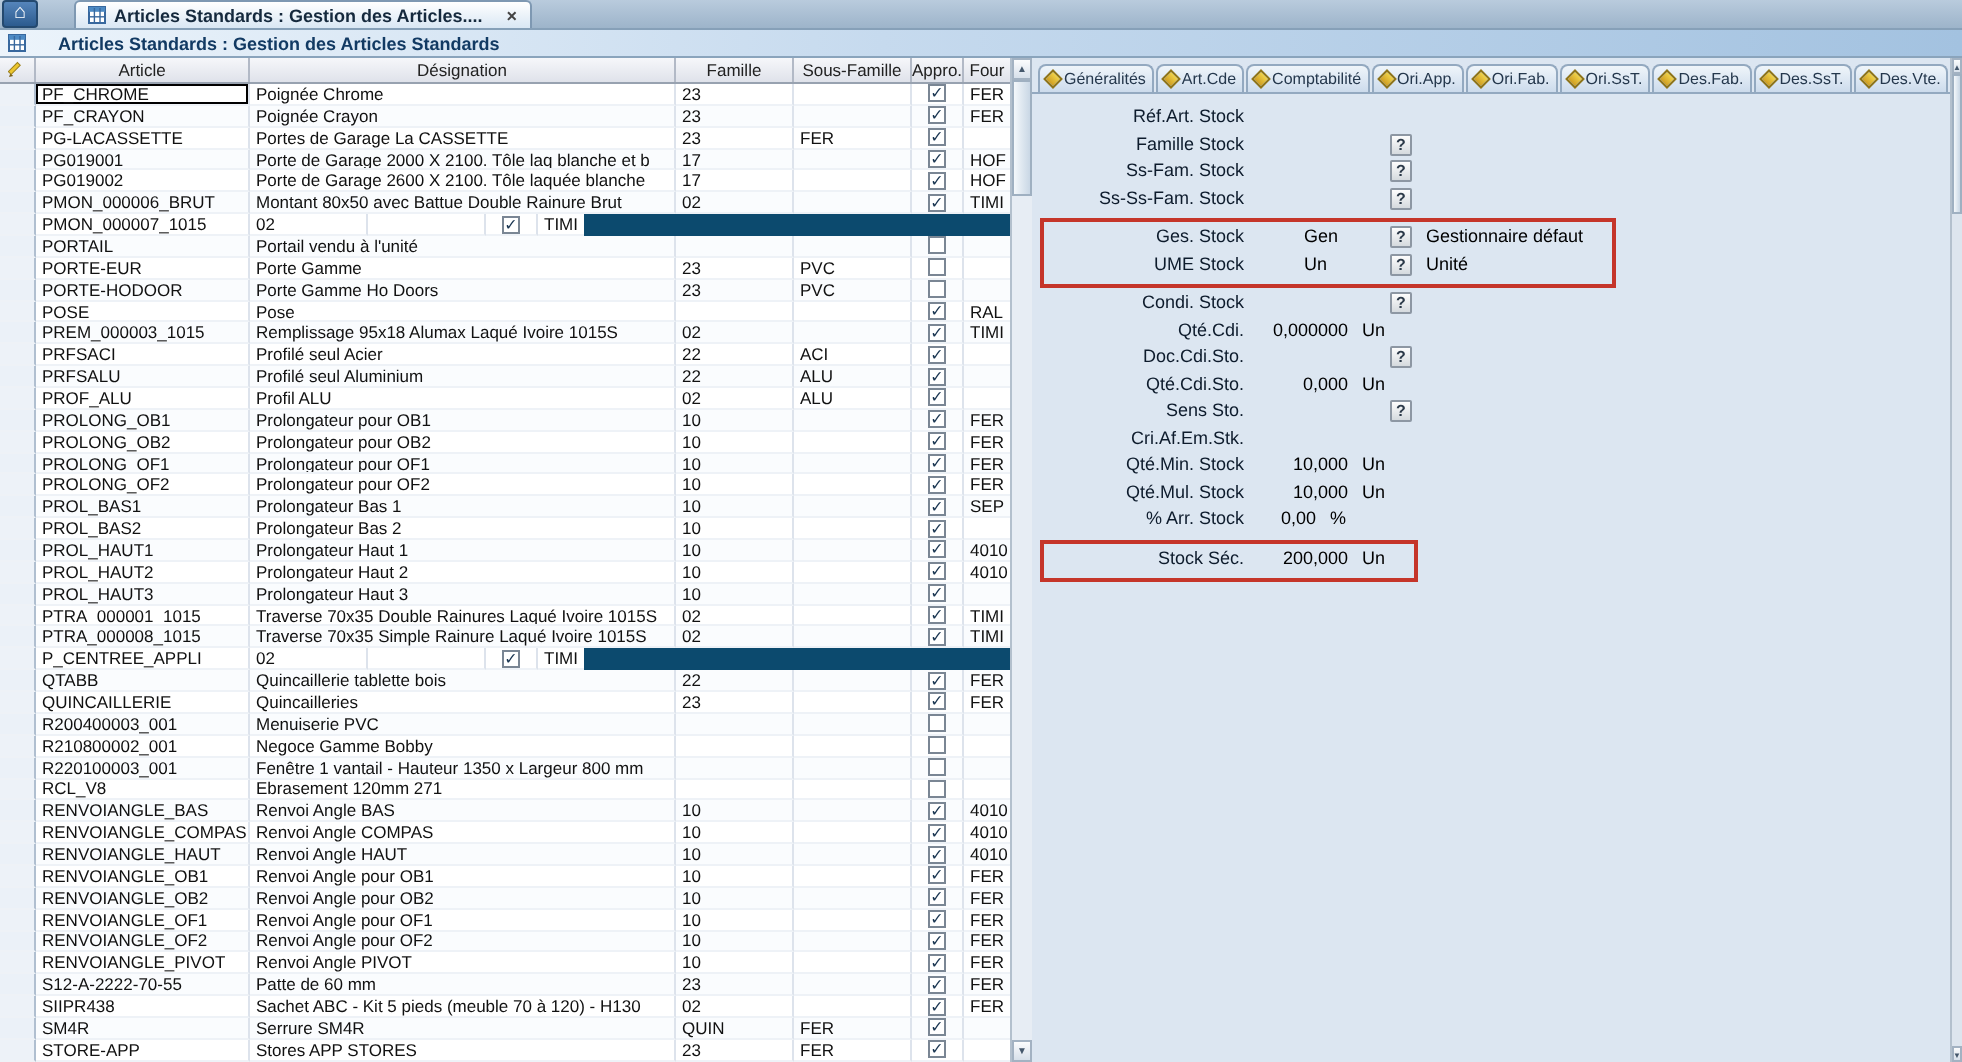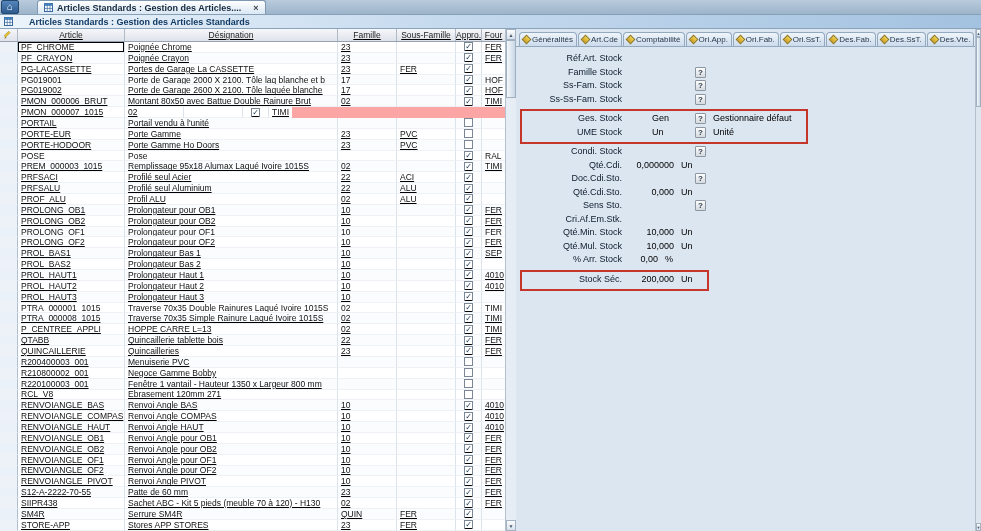--- a/index.html
+++ b/index.html
@@ -37,21 +37,21 @@
     background:linear-gradient(to right,#ecf4fb 0%,#c6daee 45%,#a3c2e0 100%);
     border-bottom:1px solid #8aa4bc;
     display:flex;align-items:center;gap:16px;padding-left:4px;
     font-size:9px;font-weight:bold;color:#123a63;
   }
 
   
   .main{position:absolute;left:0;top:29px;width:981px;height:502px;}
 
   
-  .grid{position:absolute;left:0;top:0;width:505px;height:502px;background:#fca5a5;overflow:hidden;text-decoration:underline;}
+  .grid{position:absolute;left:0;top:0;width:505px;height:502px;background:#0c4a6e;overflow:hidden;}
   .grid-header{display:flex;height:13px;background:linear-gradient(#f6f7fa,#dfe2ea);border-bottom:1px solid #98a2b0;box-sizing:border-box;}
   .gh{
     box-sizing:border-box;border-right:1px solid #b2b9c6;height:100%;
     font-size:8.5px;color:#222;display:flex;align-items:center;justify-content:center;
     overflow:hidden;white-space:nowrap;
   }
   .grid-body{height:489px;}
   .grid-row{display:flex;height:10.867px;}
   .grid-row.alt .cell{background:#fafcfe;}
   .grid-row.alt .cell.sel{background:#ebf1f8;}
@@ -452,21 +452,20 @@
             <div class="cell w-fam">02</div>
             <div class="cell w-sfam"></div>
             <div class="cell appro w-app">
               <span class="cb">✓</span>
             </div>
             <div class="cell w-four">TIMI</div>
           </div>
           <div class="grid-row">
             <div class="cell sel w-sel"></div>
             <div class="cell w-art">P_CENTREE_APPLI</div>
-            <div class="cell w-des">HOPPE CARRE L=13</div>
             <div class="cell w-fam">02</div>
             <div class="cell w-sfam"></div>
             <div class="cell appro w-app">
               <span class="cb">✓</span>
             </div>
             <div class="cell w-four">TIMI</div>
           </div>
           <div class="grid-row alt">
             <div class="cell sel w-sel"></div>
             <div class="cell w-art">QTABB</div>

